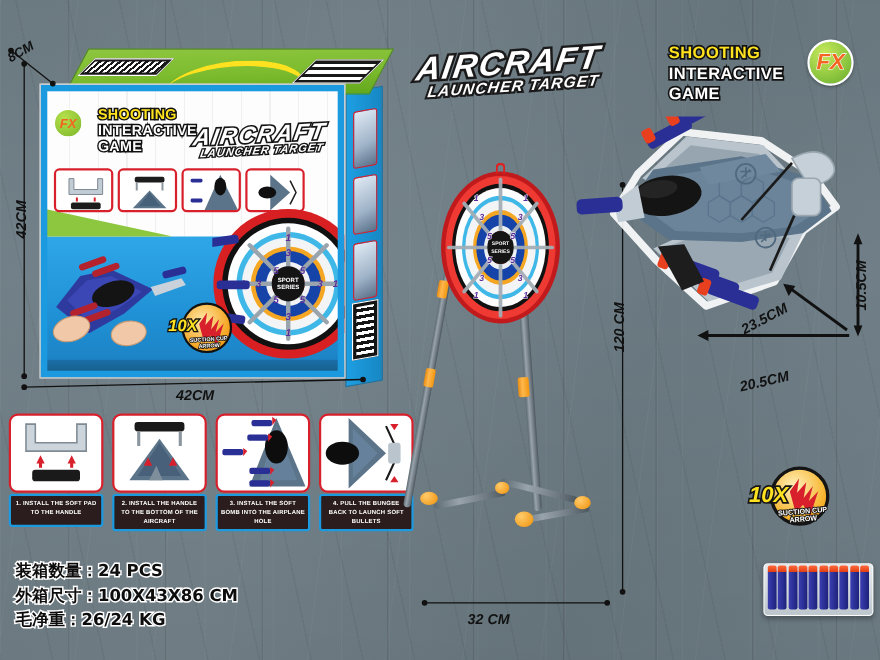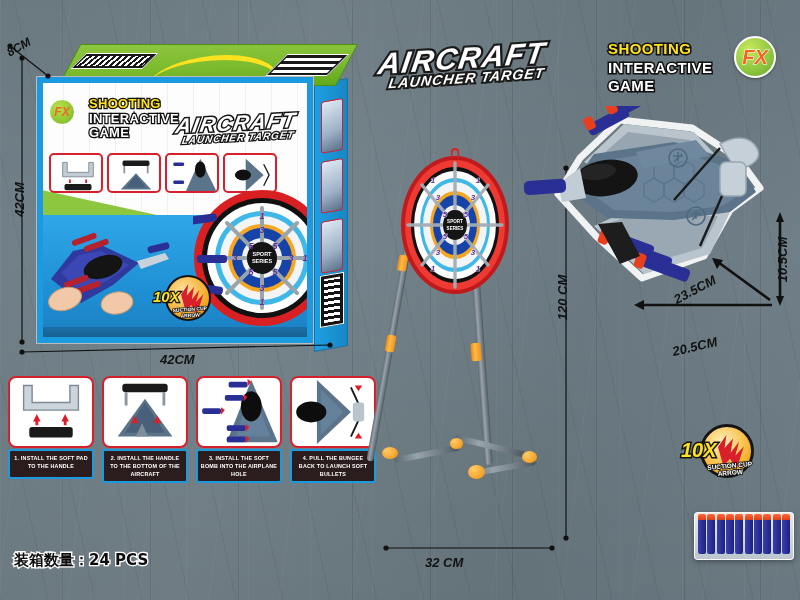--- a/index.html
+++ b/index.html
@@ -210,21 +210,21 @@
     position:relative; overflow:hidden;
   }
   .panel .cap {
     margin-top:1px; background:#2b1d1d; border:2px solid #1b9ae0; border-radius:3px;
     color:#fff; font-size:5.4px; font-weight:bold; line-height:8px;
     text-align:center; padding:3px 2px; min-height:30px;
     letter-spacing:.2px;
   }
 
   
-  #specs { position:absolute; left:14px; top:508px;margin-top:41px; }
+  #specs { position:absolute; left:14px; top:508px; }
   #specs div {
     font-size:15px; font-weight:bold; color:#0d0d0d; line-height:22px;
     -webkit-text-stroke:2.6px #fff; paint-order: stroke fill;
     font-family: "DejaVu Sans", sans-serif;
     white-space: nowrap;
   }
 
   
   #stand { position:absolute; left:372px; top:155px; width:160px; height:400px; }
 
@@ -620,20 +620,26 @@
       </svg>
     </div>
     <div class="cap">4. PULL THE BUNGEE BACK TO LAUNCH SOFT BULLETS</div>
   </div>
 </div>
 
 <div id="specs">
   <div>
     <span>装箱数量：</span><span>24 PCS</span>
   </div>
+  <div>
+    <span>外箱尺寸：</span><span>100X43X86 CM</span>
+  </div>
+  <div>
+    <span>毛净重：</span><span>26/24 KG</span>
+  </div>
 </div>
 
 <div id="stand">
 
   <div class="leg" style="left:16px; top:58px; width:7px; height:250px; transform: rotate(10deg);"></div>
   <div class="leg" style="left:104px; top:58px; width:8px; height:252px; transform: rotate(-4deg);"></div>
   <div class="band" style="left:26px; top:100px; width:9px; height:16px; transform: rotate(10deg);"></div>
   <div class="band" style="left:14px; top:180px; width:9px; height:17px; transform: rotate(10deg);"></div>
   <div class="band" style="left:104px; top:92px; width:10px; height:17px; transform: rotate(-4deg);"></div>
   <div class="band" style="left:99px; top:188px; width:10px; height:18px; transform: rotate(-4deg);"></div>

